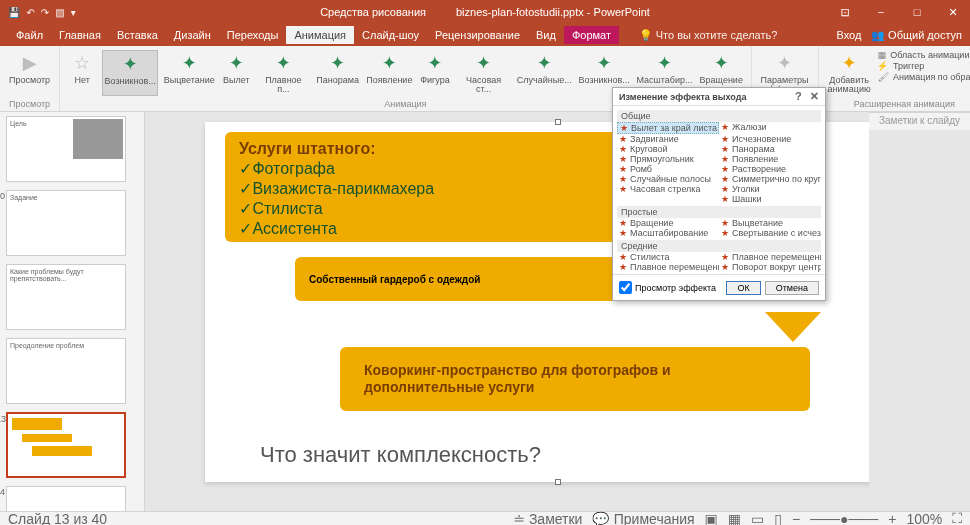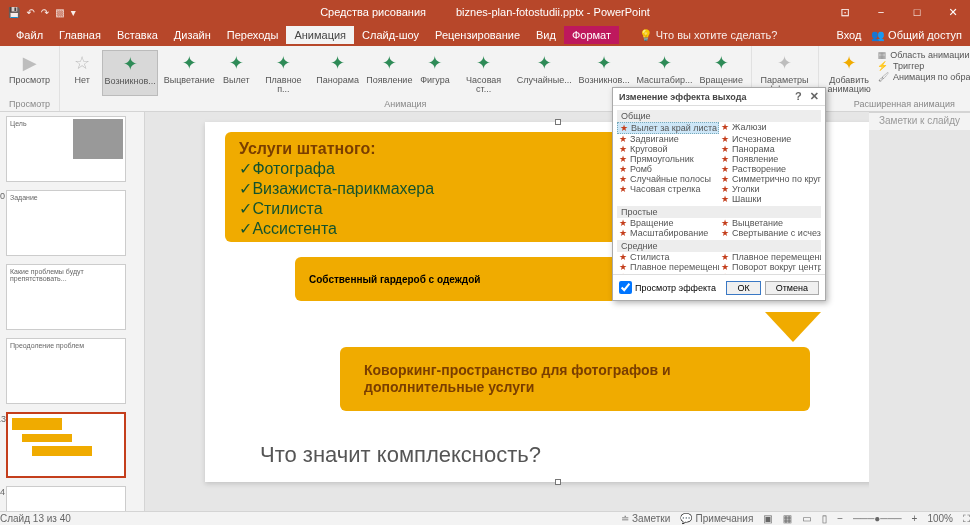--- a/index.html
+++ b/index.html
@@ -39,21 +39,21 @@
 .slide .box1 h3 { color: #7a3e00; font-size: 16px; }
 .slide .box1 .li { color: #14532d; font-size: 16px; margin-top: 1px; }
 .slide .box2 { position: absolute; left: 90px; top: 135px; width: 400px; height: 44px; background: #f0ab00; border-radius: 6px; display: flex; align-items: center; padding: 0 14px; }
 .slide .box2 span { color: #000000; font-size: 10px; font-weight: 600; }
 .slide .box3 { position: absolute; left: 135px; top: 225px; width: 470px; height: 64px; background: #f0ab00; border-radius: 6px; display: flex; align-items: center; padding: 0 24px; }
 .slide .box3 span { color: #7a3e00; font-size: 14px; font-weight: 600; line-height: 1.2; }
 .slide .arrow { position: absolute; left: 560px; top: 190px; width: 0; height: 0; border-left: 28px solid transparent; border-right: 28px solid transparent; border-top: 30px solid #f0ab00; }
 .slide .handle { position: absolute; width: 6px; height: 6px; background: #fff; border: 1px solid #767676; }
 .slide .qtext { position: absolute; left: 55px; top: 320px; font-size: 22px; color: #555; }
 .notes { height: 18px; background: #f3f3f3; border-top: 1px solid #d4d4d4; font-size: 10px; color: #999; padding: 2px 10px; }
-.statusbar { height: 14px; background: #f3f3f3; border-top: 1px solid #d4d4d4; display: flex; align-items: center; font-size: 10px; color: #666; padding: 0 0; }
+.statusbar { height: 14px; background: #f3f3f3; border-top: 1px solid #d4d4d4; display: flex; align-items: center; font-size: 14px; color: #666; padding: 0 8px; }
 .statusbar .right { margin-left: auto; display: flex; gap: 10px; align-items: center; }
 .dialog { position: absolute; left: 612px; top: 87px; width: 214px; height: 214px; background: #fff; border: 1px solid #aaa; box-shadow: 2px 2px 6px rgba(0,0,0,0.3); font-size: 9px; display: flex; flex-direction: column; }
 .dialog .titleb { height: 18px; background: #fff; border-bottom: 1px solid #ddd; display: flex; align-items: center; padding: 0 6px; font-weight: 600; color: #444; }
 .dialog .titleb .r { margin-left: auto; display: flex; gap: 8px; font-size: 11px; color: #666; }
 .dialog .body { flex: 1; overflow: auto; padding: 2px 4px; }
 .dialog .cat { background: #ededed; padding: 1px 4px; font-weight: 400; color: #555; margin-top: 2px; }
 .dialog .row { display: flex; }
 .dialog .col { width: 50%; }
 .dialog .item { display: flex; align-items: center; gap: 3px; padding: 0 2px; color: #555; white-space: nowrap; overflow: hidden; }
 .dialog .item.sel { background: #cde6f7; border: 1px dotted #7ab; }

